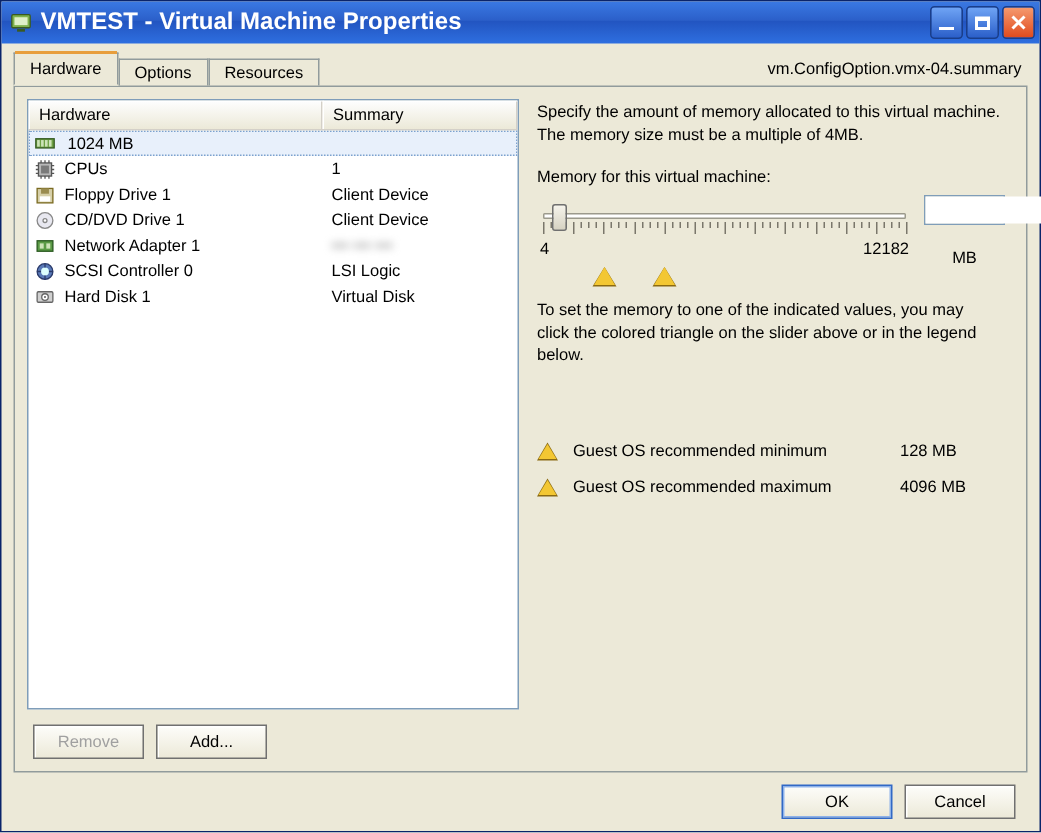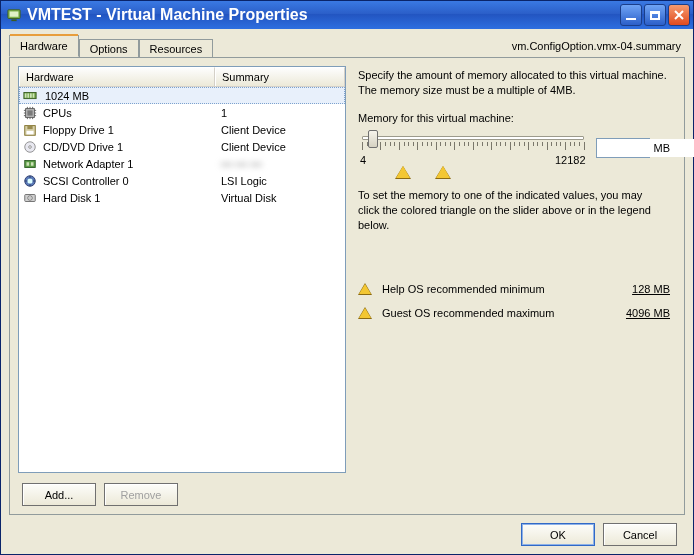--- a/index.html
+++ b/index.html
@@ -201,21 +201,21 @@
     background: linear-gradient(to bottom,#f6f4ec,#d6d2c2);
     border:1px solid #707070;
     border-radius:2px;
   }
   .scale-labels {
     position:absolute; left:0; right:0; top:24px;
     display:flex; justify-content:space-between;
     font-size:11px;
     padding: 0 2px;
   }
-  .spin-group { display:flex; align-items:center; gap:4px;}
+  .spin-group { display:flex; align-items:center; gap:16px;flex-direction:column;}
   .spin {
     width:54px; height:20px;
     display:flex;
     border:1px solid #7f9db9;
     background:#fff;
   }
   .spin input {
     flex:1; border:none; font:11px Tahoma; text-align:right;
     padding-right:3px; outline:none;
   }
@@ -258,21 +258,21 @@
   .legend-tri .t-in{
     position:absolute; left:1px; top:1px;
     width:0;height:0;
     border-left:6px solid transparent;
     border-right:6px solid transparent;
     border-bottom:10px solid #f3c733;
   }
   .legend-tri.green .t-out{ border-bottom-color:#2c6a16;}
   .legend-tri.green .t-in{ border-bottom-color:#4bbf2d;}
   .legend-label { flex:1; }
-  .legend-val { width:70px; text-align:right;text-decoration:underline; }
+  .legend-val { width:70px; text-align:left; }
 
   .bottom-bar {
     display:flex; align-items:center;
     padding: 8px 8px 0 8px;
     gap:8px;
   }
   .bottom-bar .spacer { flex:1; }
   .bottom-bar .btn.default {
     border:1px solid #3169c6;
     box-shadow: inset 0 0 0 1px #8db1e8, inset 1px 1px 0 #fff;
@@ -403,22 +403,22 @@
                     <circle cx="8" cy="8" r="2.5" fill="#fff" stroke="#666"></circle>
                     <circle cx="8" cy="8" r="0.8" fill="#666"></circle>
                   </svg>
                 </div>
                 <div class="hw-cell">Hard Disk 1</div>
                 <div class="sum-cell">Virtual Disk</div>
               </div>
             </div>
         </div>
         <div class="left-buttons">
+          <button class="btn disabled" disabled="">Remove</button>
           <button class="btn">Add...</button>
-          <button class="btn disabled" disabled="">Remove</button>
         </div>
       </div>
 
       <div class="right-col">
         <div class="desc">Specify the amount of memory allocated to this virtual machine. The memory size must be a multiple of 4MB.</div>
         <div class="mem-label">Memory for this virtual machine:</div>
 
         <div class="slider-row">
           <div class="slider-wrap">
             <div class="track"></div>
@@ -496,21 +496,21 @@
         </div>
 
         <div class="hint">To set the memory to one of the indicated values, you may click the colored triangle on the slider above or in the legend below.</div>
 
         <div class="legend">
           <div class="legend-row">
             <div class="legend-tri">
                 <div class="t-out"></div>
                 <div class="t-in"></div>
               </div>
-            <div class="legend-label">Help OS recommended minimum</div>
+            <div class="legend-label">Guest OS recommended minimum</div>
             <div class="legend-val">128 MB</div>
           </div>
           <div class="legend-row">
             <div class="legend-tri">
                 <div class="t-out"></div>
                 <div class="t-in"></div>
               </div>
             <div class="legend-label">Guest OS recommended maximum</div>
             <div class="legend-val">4096 MB</div>
           </div>

